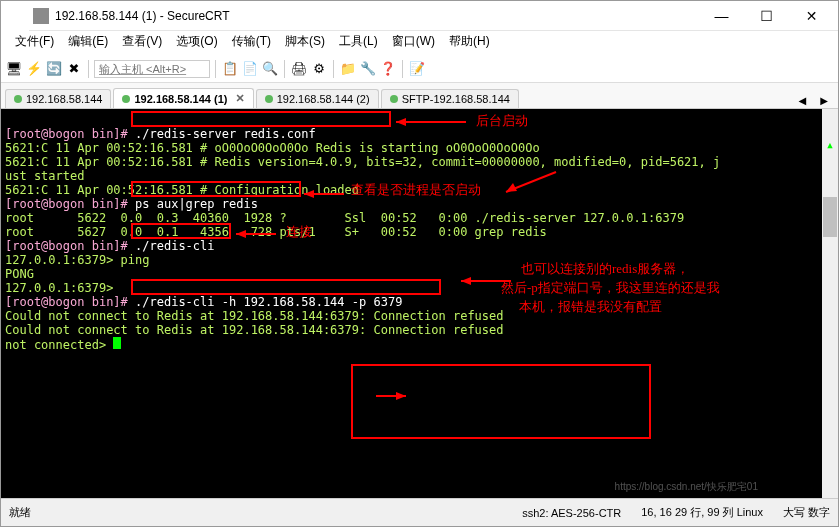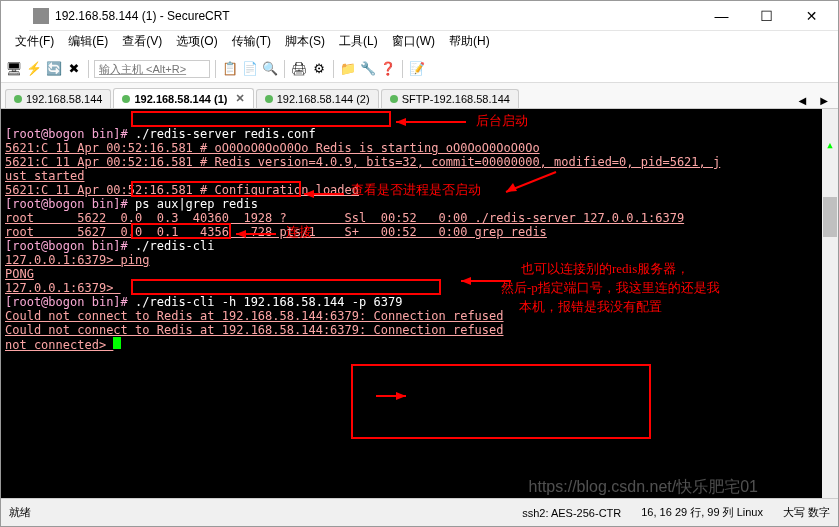--- a/index.html
+++ b/index.html
@@ -19,32 +19,32 @@
 .host-input { width: 116px; height: 18px; border: 1px solid #ccc; font-size: 11px; padding: 0 4px; color: #999; text-decoration: underline; }
 .tabbar { height: 26px; display: flex; align-items: flex-end; padding: 0 4px; gap: 2px; border-bottom: 1px solid #ccc; background: #f8f8f8; }
 .tab { display: flex; align-items: center; gap: 4px; padding: 3px 8px; border: 1px solid #ccc; border-bottom: none; background: #f0f0f0; font-size: 11px; border-radius: 3px 3px 0 0; cursor: pointer; }
 .tab.active { background: #fff; font-weight: bold; }
 .tab .dot { width: 8px; height: 8px; border-radius: 50%; background: #5cb85c; }
 .tab .x { font-size: 11px; color: #666; margin-left: 4px; }
 .tabnav { margin-left: auto; display: flex; gap: 2px; }
 .tabnav span { padding: 2px 6px; cursor: pointer; font-size: 10px; }
 .terminal { flex: 1; background: #000; color: #0f0; font-family: Consolas, monospace; font-size: 12px; padding: 4px; position: relative; white-space: pre; overflow: hidden; line-height: 14px; }
 .terminal .yellow { color: #f9a8d4; }
-.terminal .cyan { color: #fca5a5; text-decoration: underline; }
+.terminal .cyan { color: #bef264; }
 .terminal .white { color: #fff; }
 .annotation { position: absolute; color: #ff0000; font-family: "Microsoft YaHei"; font-size: 13px; pointer-events: none; }
 .redbox { position: absolute; border: 2px solid #ff0000; pointer-events: none; }
 .arrow { position: absolute; pointer-events: none; }
 .cursor { display: inline-block; width: 8px; height: 12px; background: #0f0; }
 .statusbar { height: 28px; display: flex; align-items: center; padding: 0 8px; background: #f0f0f0; border-top: 1px solid #ccc; font-size: 11px; gap: 20px; }
 .statusbar .sp { flex: 1; }
 .scrollbar { position: absolute; right: 0; top: 0; width: 16px; height: 100%; background: #f0f0f0; }
 .scrollbar .thumb { width: 14px; height: 40px; background: #c0c0c0; margin: 16px 1px 0; }
 .scrollbar .arr { width: 16px; height: 16px; display: flex; align-items: center; justify-content: center; font-size: 9px; }
-.watermark { position: absolute; bottom: 4px; right: 80px; color: rgba(200,200,200,0.4); font-size: 16px; font-family: sans-serif; }
+.watermark { position: absolute; bottom: 4px; right: 80px; color: rgba(200,200,200,0.4); font-size: 10px; font-family: sans-serif; }
 </style>
 </head>
 <body>
 
 <div class="window">
   <div class="titlebar">
     <span class="icon"></span>
     <span class="title">192.168.58.144 (1) - SecureCRT</span>
     <div class="win-btns">
       <div class="win-btn">—</div>

